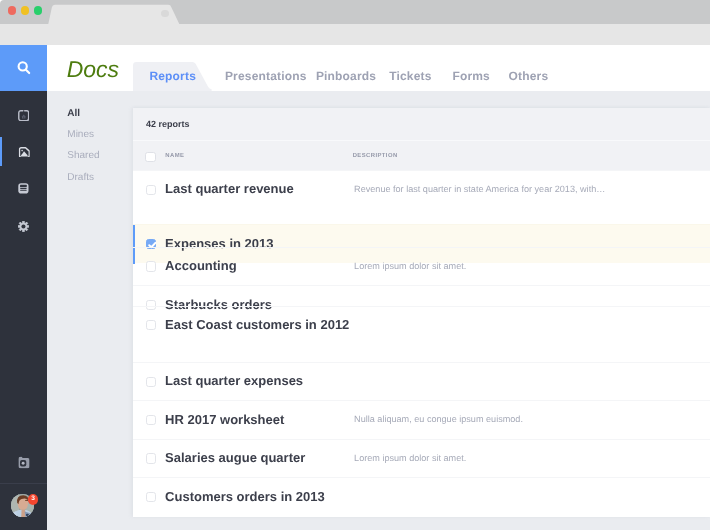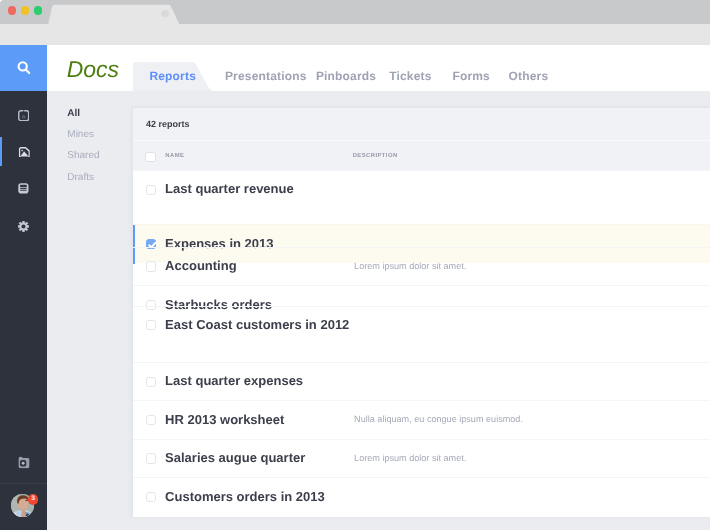--- a/index.html
+++ b/index.html
@@ -217,20 +217,21 @@
       </div>
       <div class="panel-colhead">
         <div class="cb head"></div>
         <div class="col-name">NAME</div>
         <div class="col-desc">DESCRIPTION</div>
       </div>
       <div id="rows">
           <div class="row" style="top: 62.5px;">
             <div class="cb row-cb"></div>
             <div class="row-name">Last quarter revenue</div>
+            <div class="row-desc">Revenue for last quarter in state America for year 2013, with…</div>
           </div>
           <div class="row hl" style="top: 100.9px; margin-top: 16px;">
             <div class="row-bar"></div>
             <div class="cb row-cb checked">
               <svg width="10.8" height="10.4" viewBox="0 0 10.8 10.4">
                 <path d="M2.2 5.2 L4.4 7.3 L8.4 2.9" fill="none" stroke="#fff" stroke-width="2.0" stroke-linecap="round" stroke-linejoin="round"></path>
               </svg>
             </div>
             <div class="row-name">Expenses in 2013</div>
           </div>
@@ -246,21 +247,21 @@
           <div class="row" style="top: 198px;">
             <div class="cb row-cb"></div>
             <div class="row-name">East Coast customers in 2012</div>
           </div>
           <div class="row" style="top: 254.5px;">
             <div class="cb row-cb"></div>
             <div class="row-name">Last quarter expenses</div>
           </div>
           <div class="row" style="top: 292.9px;">
             <div class="cb row-cb"></div>
-            <div class="row-name">HR 2013 worksheet</div>
+            <div class="row-name">HR 2017 worksheet</div>
             <div class="row-desc">Nulla aliquam, eu congue ipsum euismod.</div>
           </div>
           <div class="row" style="top: 331.3px;">
             <div class="cb row-cb"></div>
             <div class="row-name">Salaries augue quarter</div>
             <div class="row-desc">Lorem ipsum dolor sit amet.</div>
           </div>
           <div class="row" style="top: 369.7px; text-align: right;">
             <div class="cb row-cb"></div>
             <div class="row-name">Customers orders in 2013</div>

